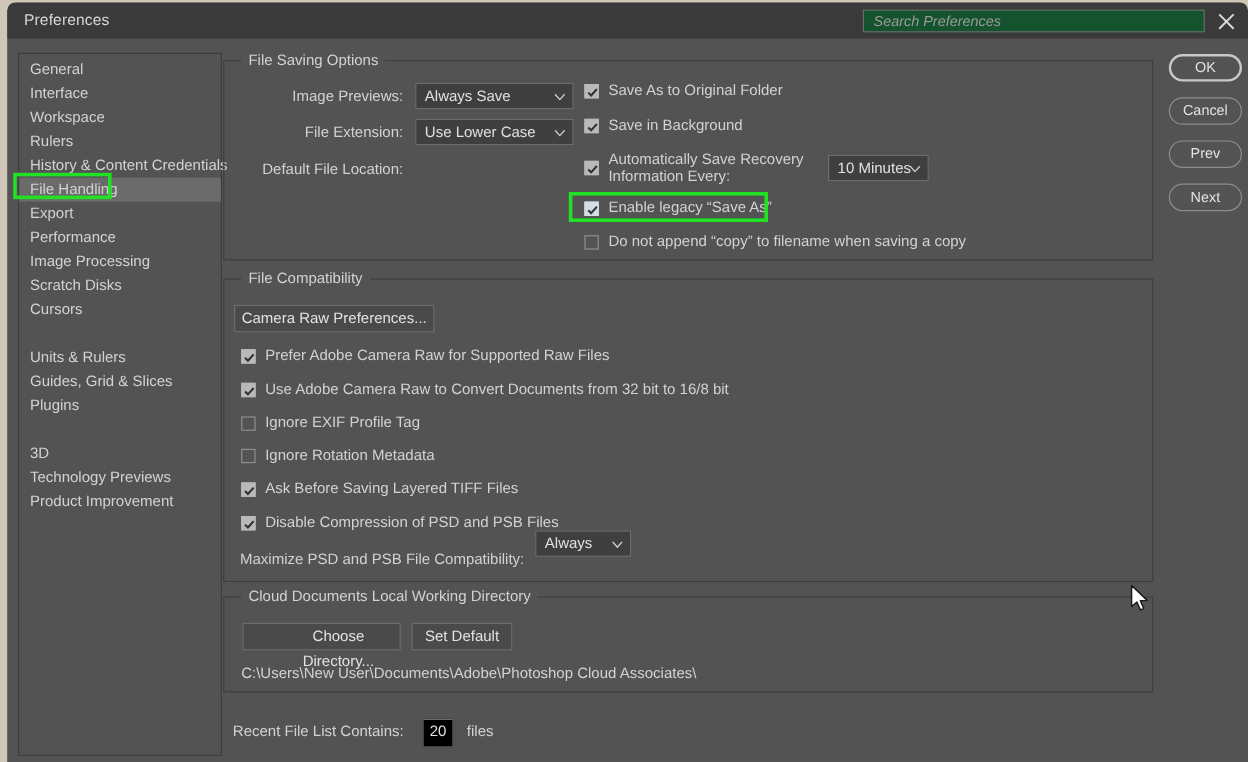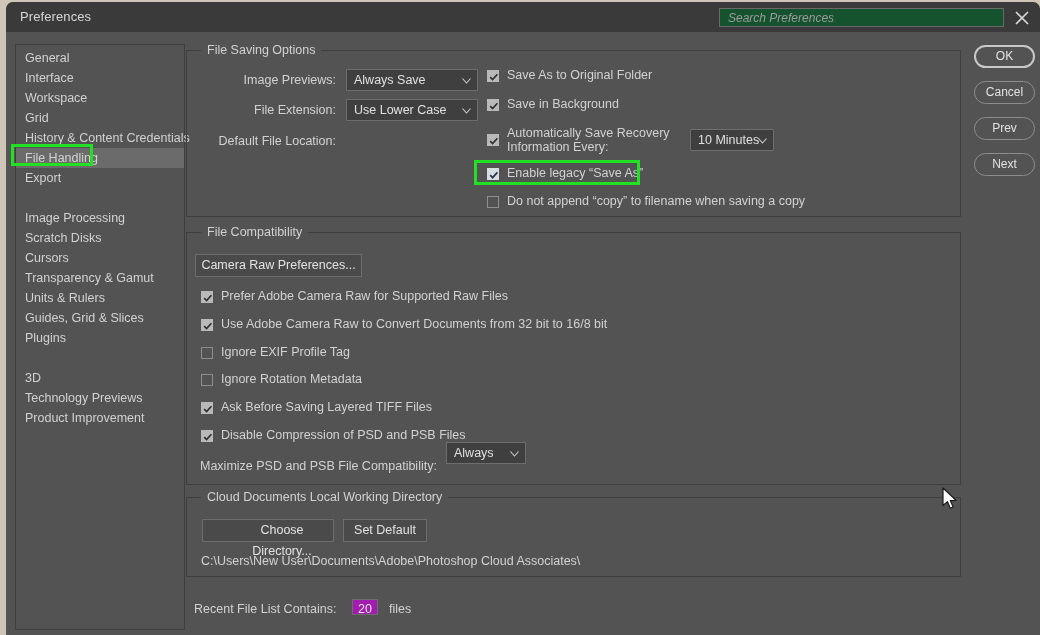--- a/index.html
+++ b/index.html
@@ -203,24 +203,24 @@
     font-size: 12.5px;
     color: #d2d2d2;
     white-space: nowrap;
     line-height: 17px;
   }
   .cblabel.two { top: -4px; }
 
   
   .numfield {
     position: absolute;
-    background: #a21caf;
+    background: #000000;
     border: 1px solid #6d6d6d;
     box-sizing: border-box;
-    height: 16px; width: 26px;
+    height: 24px; width: 26px;
     text-align: center;
     font-size: 12.5px;
     color: #e6e6e6;
     line-height: 18px;
     cursor: text;
   }
 
   
   .pathtext {
     position: absolute;
@@ -261,28 +261,28 @@
         <svg width="22" height="22" viewBox="0 0 22 22">
           <path d="M5,5 L17,17 M17,5 L5,17" stroke="#d8d8d8" stroke-width="1.7" fill="none"></path>
         </svg>
       </div>
     </div>
 
     <div class="sidebar">
       <div class="side-item" style="top:3px">General</div>
       <div class="side-item" style="top:23px">Interface</div>
       <div class="side-item" style="top:43px">Workspace</div>
-      <div class="side-item" style="top:63px">Grid</div>
+      <div class="side-item" style="top:63px">Rulers</div>
       <div class="side-item" style="top:83px">History &amp; Content Credentials</div>
       <div class="side-item selected" style="top:103px">File Handling</div>
       <div class="side-item" style="top:123px">Export</div>
+      <div class="side-item" style="top:143px">Performance</div>
       <div class="side-item" style="top:163px">Image Processing</div>
       <div class="side-item" style="top:203px">Cursors</div>
       <div class="side-item" style="top:183px">Scratch Disks</div>
-      <div class="side-item" style="top:223px">Transparency &amp; Gamut</div>
       <div class="side-item" style="top:243px">Units &amp; Rulers</div>
       <div class="side-item" style="top:263px">Guides, Grid &amp; Slices</div>
       <div class="side-item" style="top:283px">Plugins</div>
       <div class="side-item" style="top:323px">3D</div>
       <div class="side-item" style="top:343px">Technology Previews</div>
       <div class="side-item" style="top:363px">Product Improvement</div>
     </div>
 
     <div class="rbtn default" style="top:43px">OK</div>
     <div class="rbtn" style="top:79px">Cancel</div>

